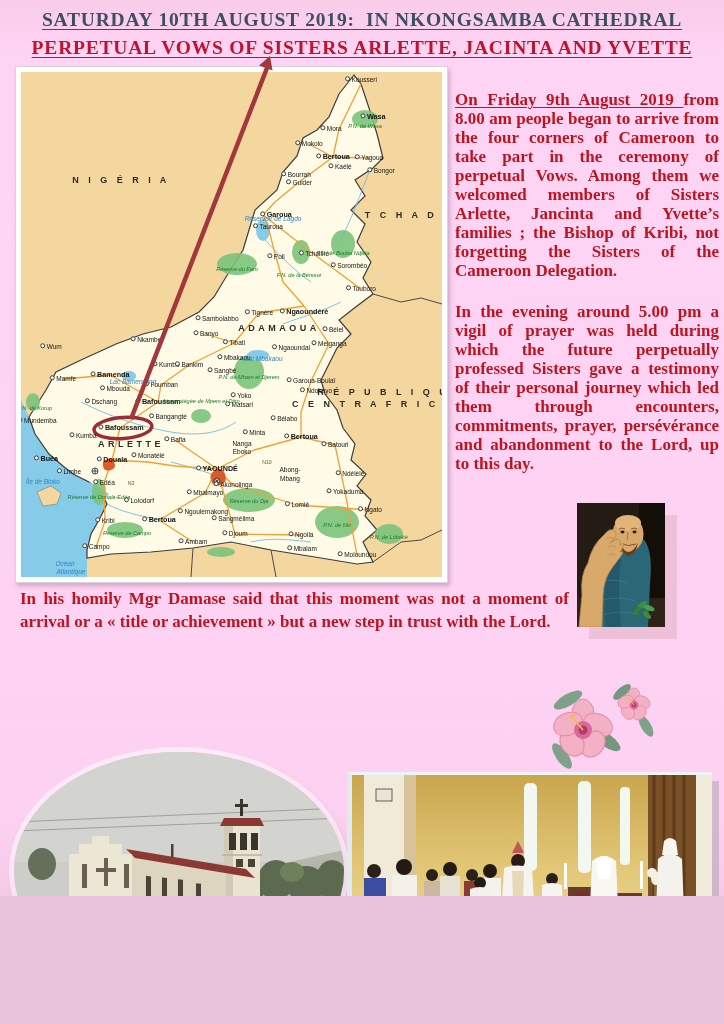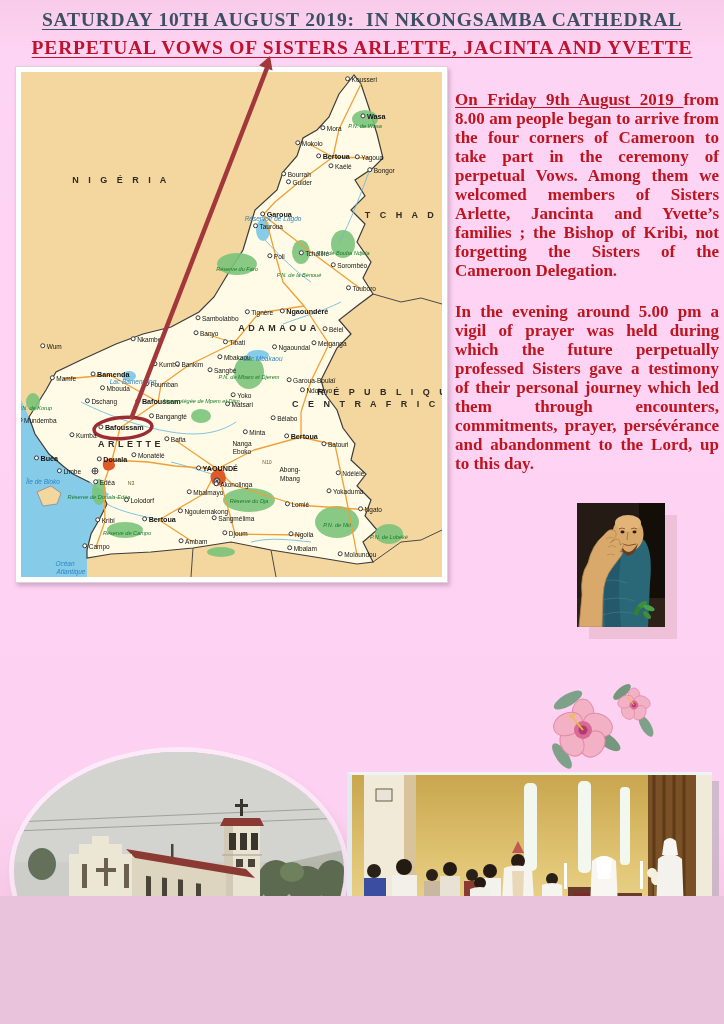--- a/index.html
+++ b/index.html
@@ -279,20 +279,21 @@
         <path d="M0,10 L4,-6" stroke="#2e6b2e" stroke-width="1"></path>
         <ellipse cx="1" cy="-6" rx="6" ry="2.6" fill="#3e8c3e" transform="rotate(-35 1 -6)"></ellipse>
         <ellipse cx="8" cy="-3" rx="6" ry="2.6" fill="#49a049" transform="rotate(20 8 -3)"></ellipse>
         <ellipse cx="-4" cy="0" rx="5" ry="2.4" fill="#357f35" transform="rotate(-60 -4 0)"></ellipse>
         <ellipse cx="6" cy="4" rx="5" ry="2.4" fill="#3e8c3e" transform="rotate(45 6 4)"></ellipse>
       </g>
     </svg>
   </div>
 
   <div class="para-bottom" style="color: rgb(188, 21, 32);">
+    <p>In his homily Mgr Damase said that this moment was not a moment of arrival or a « title or achievement » but a new step in trust with the Lord.</p>
   </div>
 
   <div class="flowers">
     <svg width="130" height="95" viewBox="0 0 130 95">
       <g>
         <ellipse cx="30" cy="22" rx="16" ry="6" fill="#7fa189" transform="rotate(-30 30 22)"></ellipse>
         <ellipse cx="68" cy="62" rx="17" ry="6.5" fill="#74977e" transform="rotate(35 68 62)"></ellipse>
         <ellipse cx="24" cy="78" rx="15" ry="6" fill="#7fa189" transform="rotate(55 24 78)"></ellipse>
         <ellipse cx="108" cy="48" rx="12" ry="5" fill="#7fa189" transform="rotate(60 108 48)"></ellipse>
         <ellipse cx="84" cy="14" rx="11" ry="4.5" fill="#74977e" transform="rotate(-40 84 14)"></ellipse>

